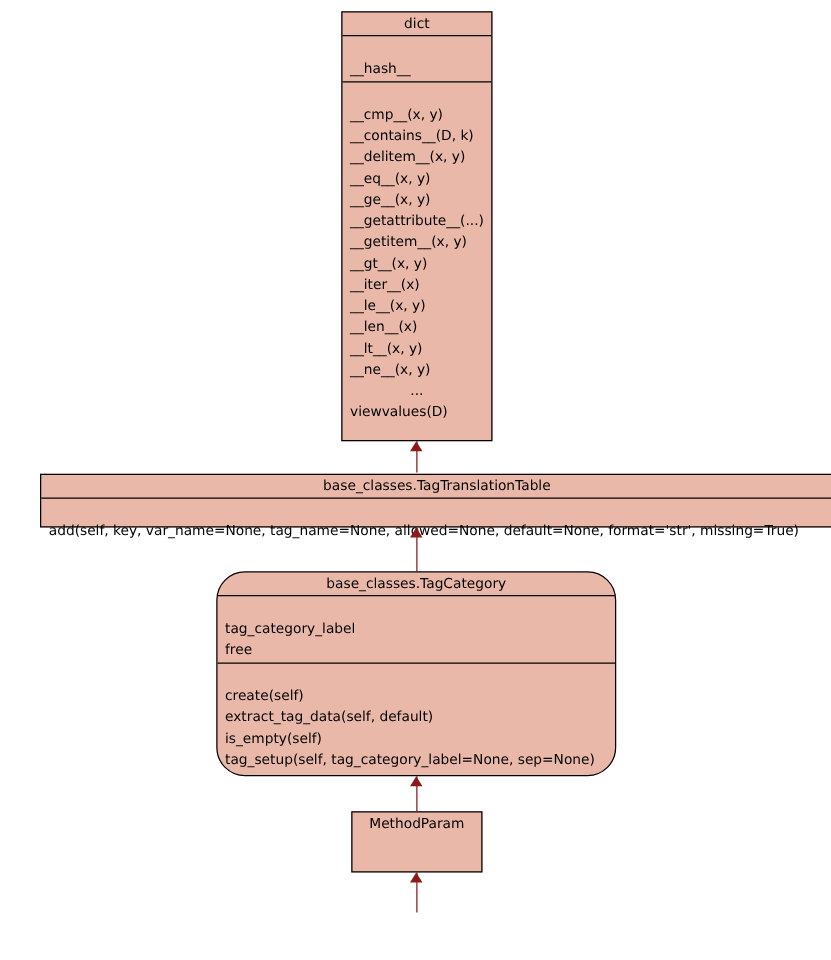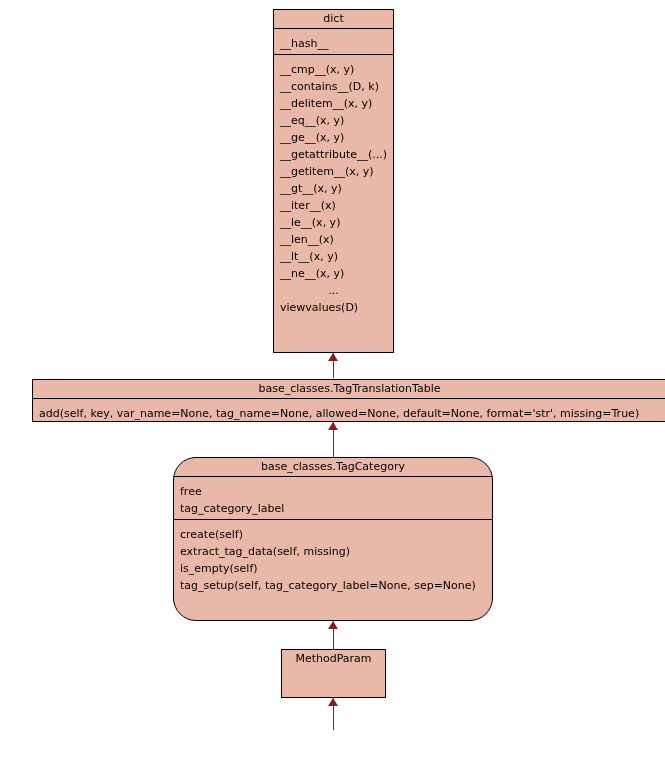--- a/index.html
+++ b/index.html
@@ -31,21 +31,21 @@
     text-align: center;
     padding: 2px 4px 3px 4px;
     font-size: 11px;
     line-height: 13px;
     white-space: nowrap;
   }
   .sep {
     border-top: 1px solid #000000;
   }
   .compartment {
-    padding: 6px 0 2px 0;
+    padding: 17px 0 2px 0;
   }
   .member {
     padding: 2px 6px 2px 6px;
     font-size: 11px;
     line-height: 13px;
     white-space: nowrap;
     overflow: hidden;
   }
   .member.center {
     text-align: center;
@@ -113,26 +113,26 @@
   </div>
 
   <div class="edge" style="left:333px; top:422px; width:1px; height:35px;">
     <div class="line" style="height:35px;"></div>
     <div class="head" style="top:0px;"></div>
   </div>
 
   <div class="uml-box" style="left:173px; top:457px; width:320px; height:164px;border-radius:23px;">
     <div class="uml-title">base_classes.TagCategory</div>
     <div class="sep compartment">
+      <div class="member">tag_category_label</div>
       <div class="member">free</div>
-      <div class="member">tag_category_label</div>
     </div>
     <div class="sep compartment">
       <div class="member">create(self)</div>
-      <div class="member">extract_tag_data(self, missing)</div>
+      <div class="member">extract_tag_data(self, default)</div>
       <div class="member">is_empty(self)</div>
       <div class="member">tag_setup(self, tag_category_label=None, sep=None)</div>
     </div>
   </div>
 
   <div class="edge" style="left:333px; top:621px; width:1px; height:28px;">
     <div class="line" style="height:28px;"></div>
     <div class="head" style="top:0px;"></div>
   </div>
 

